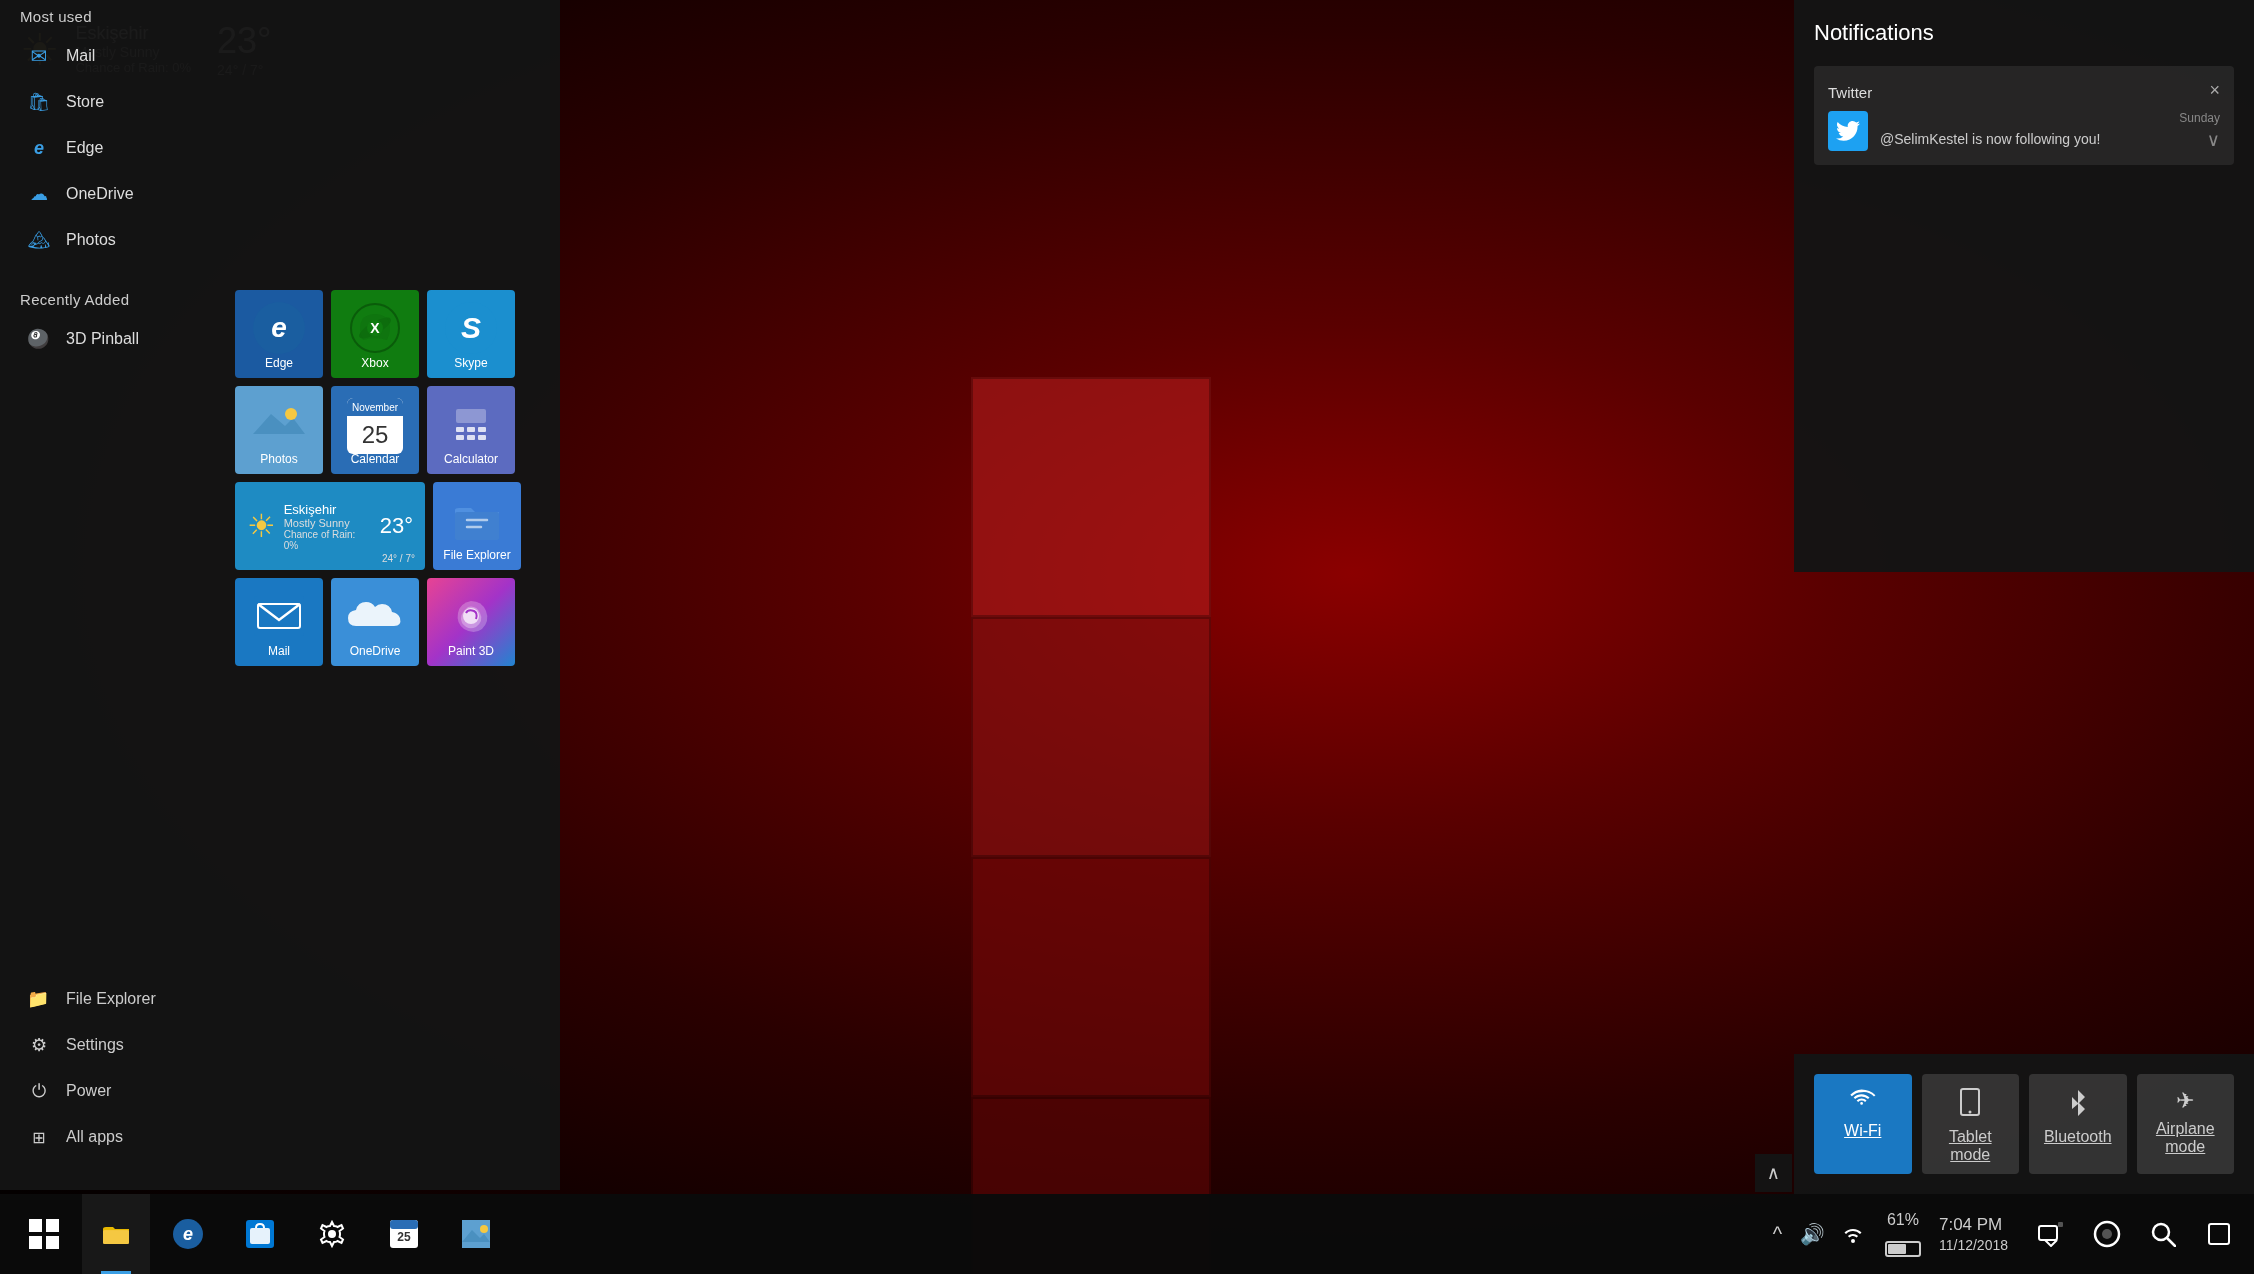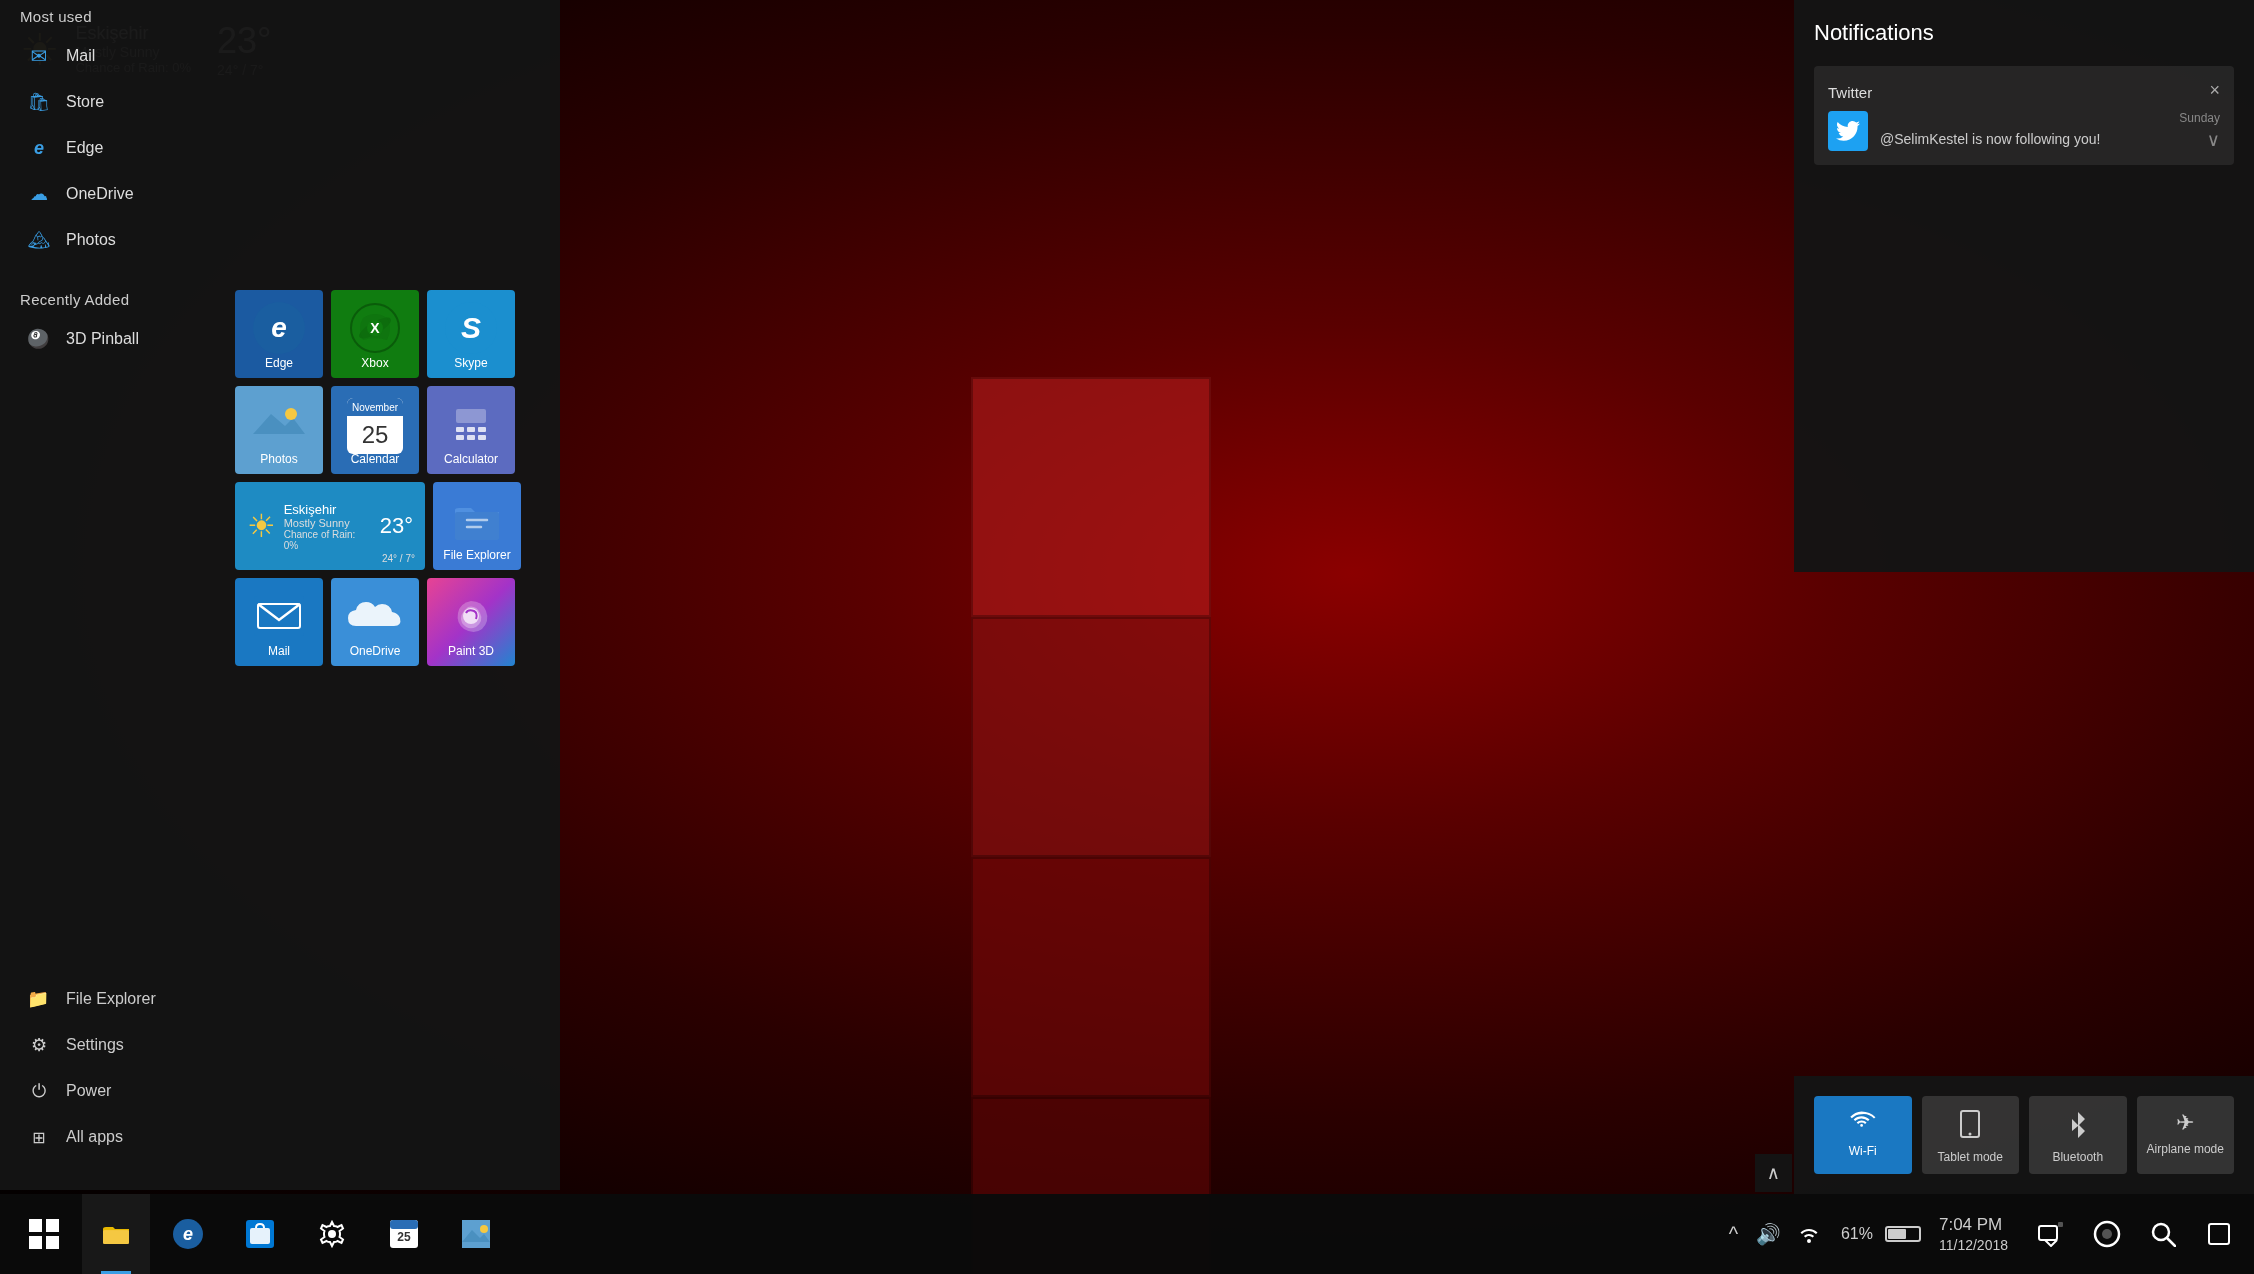--- a/index.html
+++ b/index.html
@@ -284,21 +284,22 @@
       background: #1a78c2;
       color: #fff;
     }
 
     .action-btn-icon {
       font-size: 22px;
       margin-bottom: 6px;
     }
 
     .action-btn-label {
-      font-size: 12px;
+      font-size: 16px;
+      text-decoration: underline;
     }
 
     
     #taskbar {
       position: absolute;
       bottom: 0;
       left: 0;
       right: 0;
       height: 80px;
       background: rgba(10,10,10,0.97);
@@ -363,20 +364,21 @@
       align-items: center;
       justify-content: center;
     }
 
     .battery-info {
       display: flex;
       align-items: center;
       gap: 12px;
       color: #ccc;
       font-size: 16px;
+      flex-direction: column;
     }
 
     .battery-bar {
       width: 36px;
       height: 16px;
       border: 2px solid #ccc;
       border-radius: 3px;
       position: relative;
       display: inline-flex;
       align-items: center;

